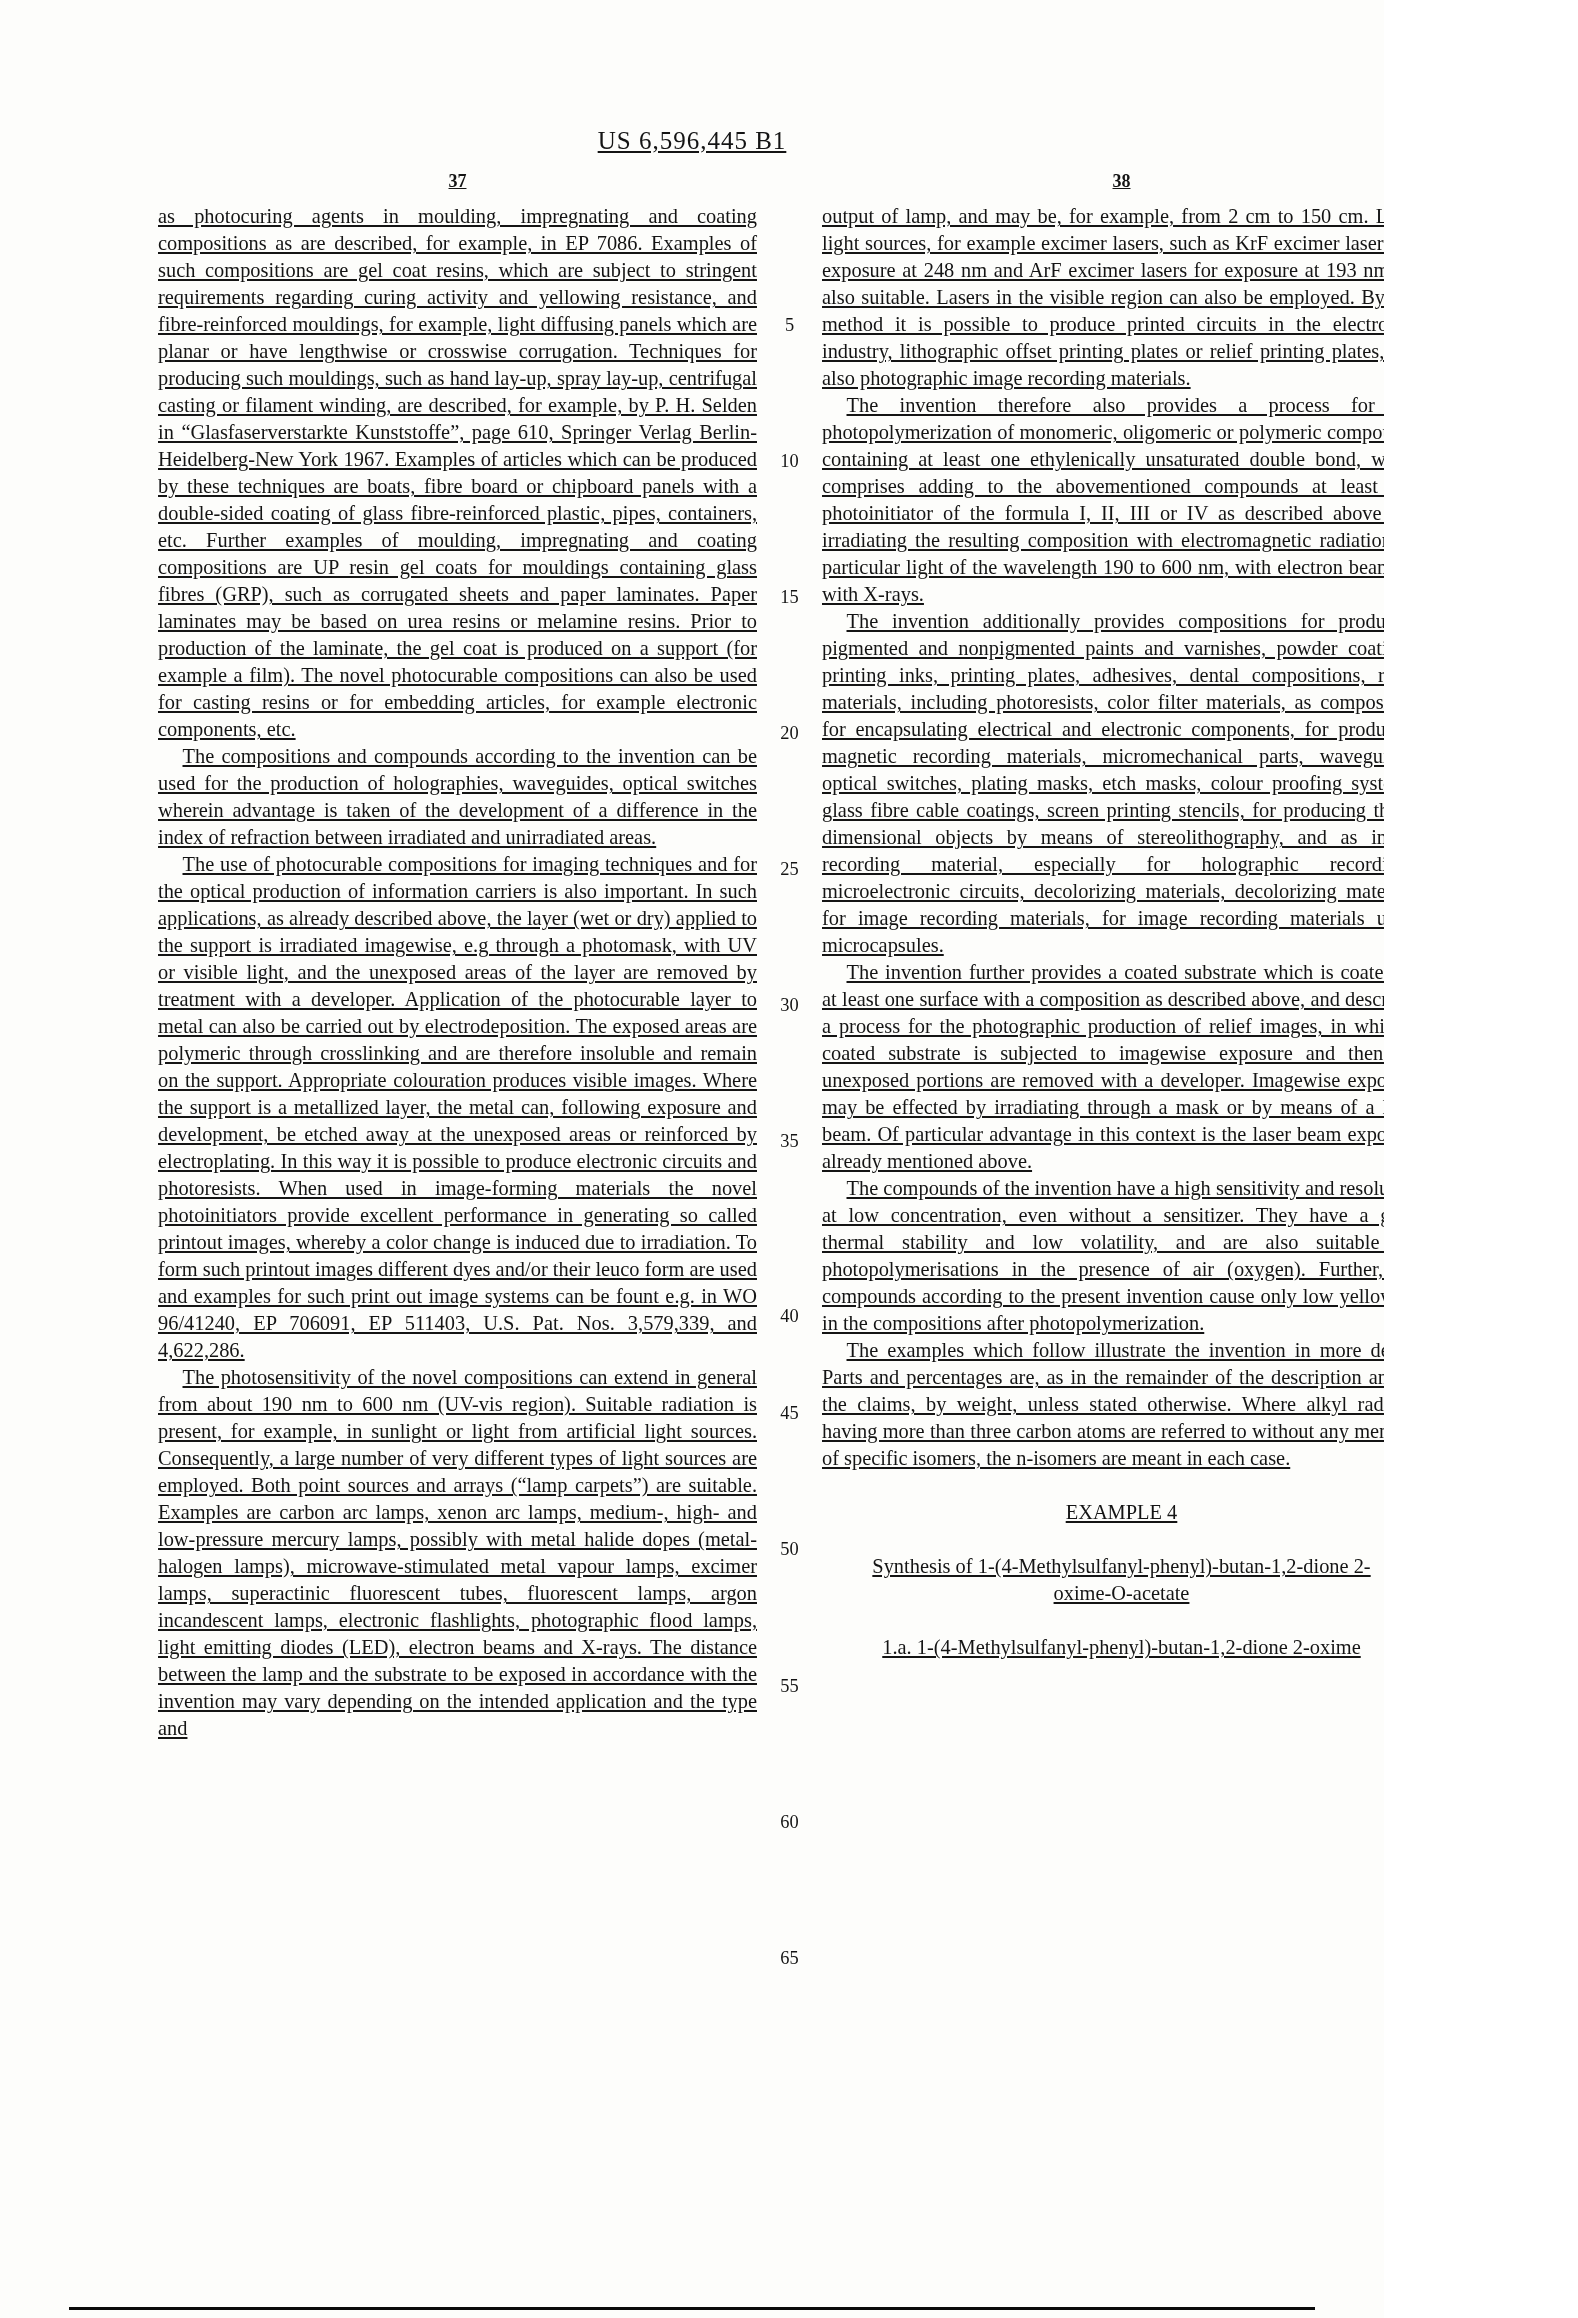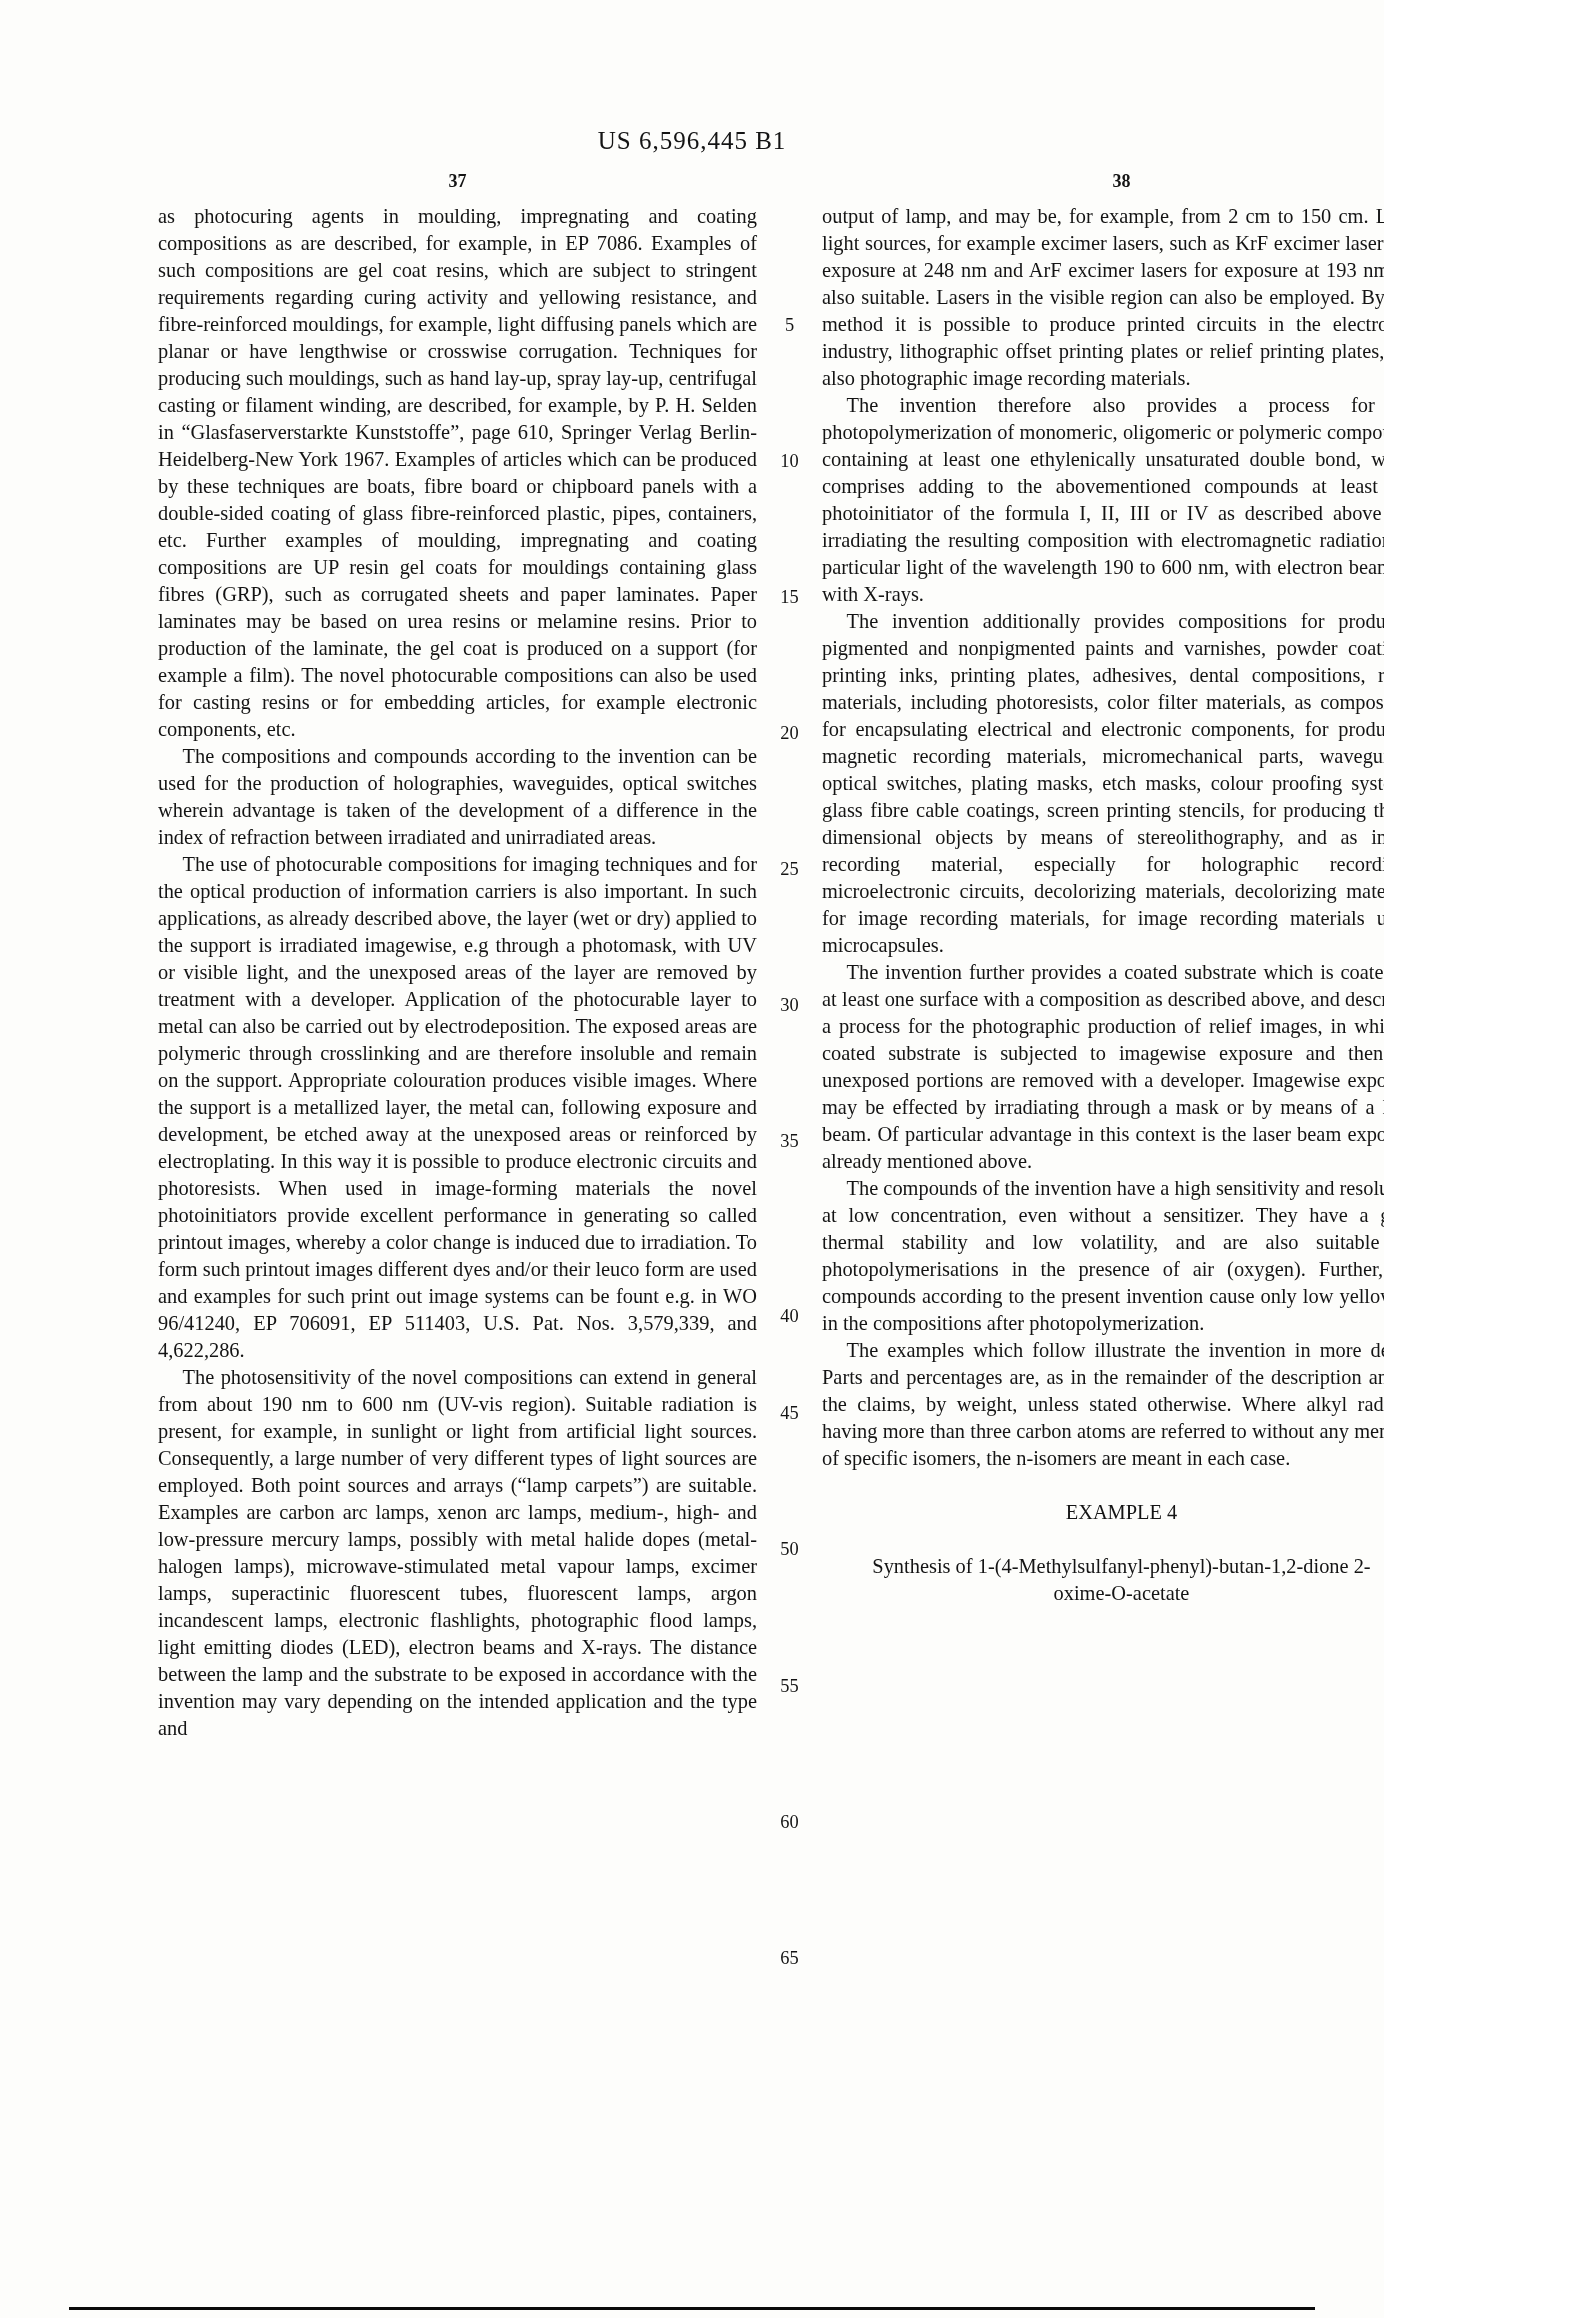--- a/index.html
+++ b/index.html
@@ -5,20 +5,21 @@
   * { margin: 0; padding: 0; box-sizing: border-box; }
   html, body { background: #ffffff; }
   .page {
     position: relative;
     width: 1384px;
     height: 2319px;
     background: #fdfdfb;
     color: #141414;
     font-family: "Liberation Serif", "DejaVu Serif", serif;
     overflow: hidden;
+    text-decoration: underline;
   }
   .header { text-align: center; padding-top: 127px; }
   .patent-number {
     font-size: 25px;
     letter-spacing: 1px;
   }
   .col-numbers {
     display: grid;
     grid-template-columns: 599px 65px 599px;
     margin: 16.3px 158px 0 158px;
@@ -100,19 +101,20 @@
       </div>
     <div class="column">
         <p class="body">output of lamp, and may be, for example, from 2 cm to 150 cm. Laser light sources, for example excimer lasers, such as KrF excimer lasers for exposure at 248 nm and ArF excimer lasers for exposure at 193 nm are also suitable. Lasers in the visible region can also be employed. By this method it is possible to produce printed circuits in the electronics industry, lithographic offset printing plates or relief printing plates, and also photographic image recording materials.</p>
         <p class="body indent">The invention therefore also provides a process for the photopolymerization of monomeric, oligomeric or polymeric compounds containing at least one ethylenically unsaturated double bond, which comprises adding to the abovementioned compounds at least one photoinitiator of the formula I, II, III or IV as described above and irradiating the resulting composition with electromagnetic radiation, in particular light of the wavelength 190 to 600 nm, with electron beam, or with X-rays.</p>
         <p class="body indent">The invention additionally provides compositions for producing pigmented and nonpigmented paints and varnishes, powder coatings, printing inks, printing plates, adhesives, dental compositions, resist materials, including photoresists, color filter materials, as composition for encapsulating electrical and electronic components, for producing magnetic recording materials, micromechanical parts, waveguides, optical switches, plating masks, etch masks, colour proofing systems, glass fibre cable coatings, screen printing stencils, for producing three-dimensional objects by means of stereolithography, and as image recording material, especially for holographic recordings, microelectronic circuits, decolorizing materials, decolorizing materials for image recording materials, for image recording materials using microcapsules.</p>
         <p class="body indent">The invention further provides a coated substrate which is coated on at least one surface with a composition as described above, and describes a process for the photographic production of relief images, in which a coated substrate is subjected to imagewise exposure and then the unexposed portions are removed with a developer. Imagewise exposure may be effected by irradiating through a mask or by means of a laser beam. Of particular advantage in this context is the laser beam exposure already mentioned above.</p>
         <p class="body indent">The compounds of the invention have a high sensitivity and resolution at low concentration, even without a sensitizer. They have a good thermal stability and low volatility, and are also suitable for photopolymerisations in the presence of air (oxygen). Further, the compounds according to the present invention cause only low yellowing in the compositions after photopolymerization.</p>
         <p class="body indent">The examples which follow illustrate the invention in more detail. Parts and percentages are, as in the remainder of the description and in the claims, by weight, unless stated otherwise. Where alkyl radicals having more than three carbon atoms are referred to without any mention of specific isomers, the n-isomers are meant in each case.</p>
         <p class="heading">EXAMPLE 4</p>
         <p class="subheading">Synthesis of 1-(4-Methylsulfanyl-phenyl)-butan-1,2-dione 2-oxime-O-acetate</p>
+        <p class="subheading">1.a. 1-(4-Methylsulfanyl-phenyl)-butan-1,2-dione 2-oxime</p>
       </div>
   </div>
 
   <div class="bottom-rule"></div>
 
 </div>
 
 
 </body></html>

